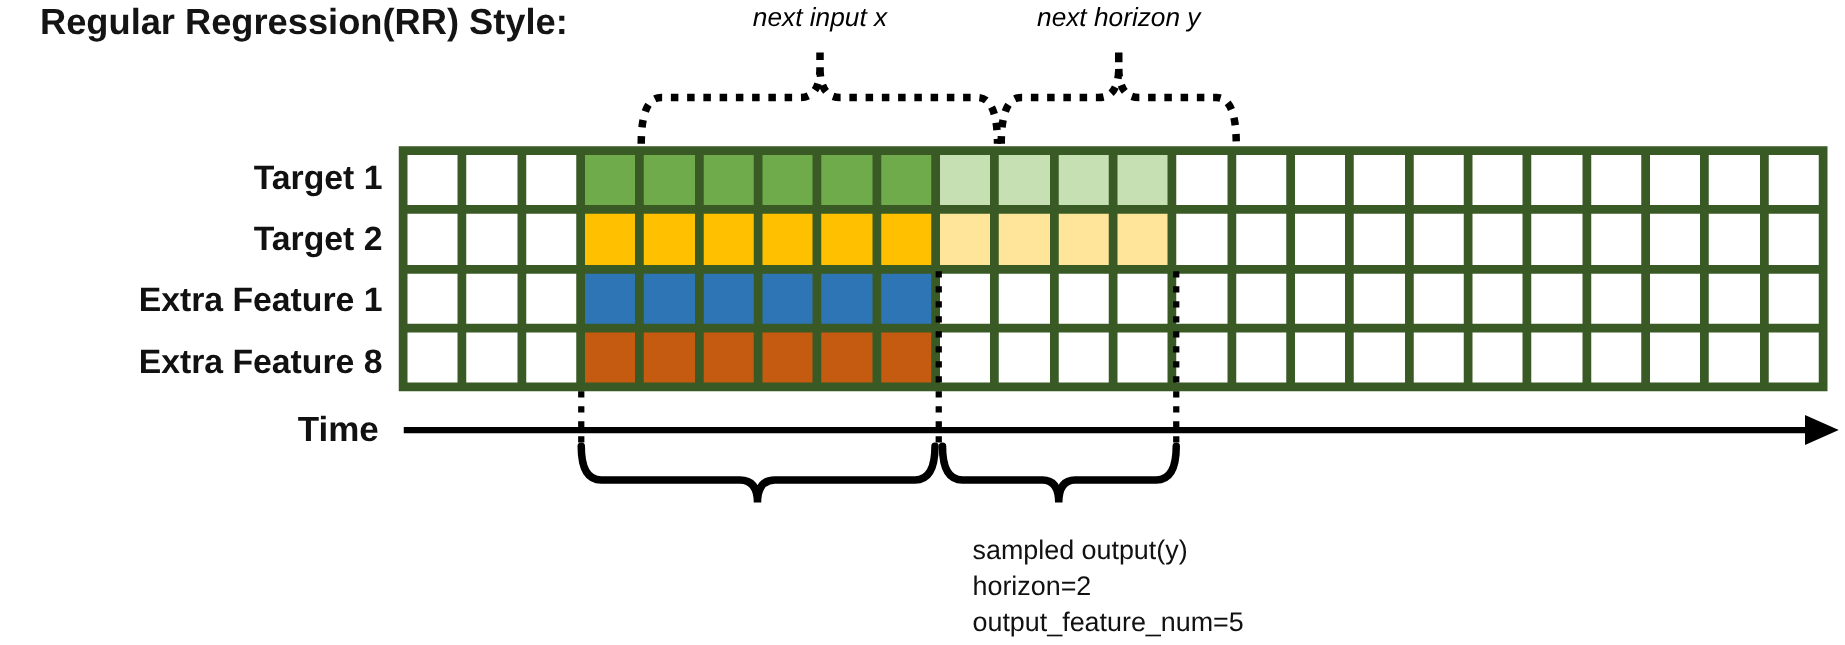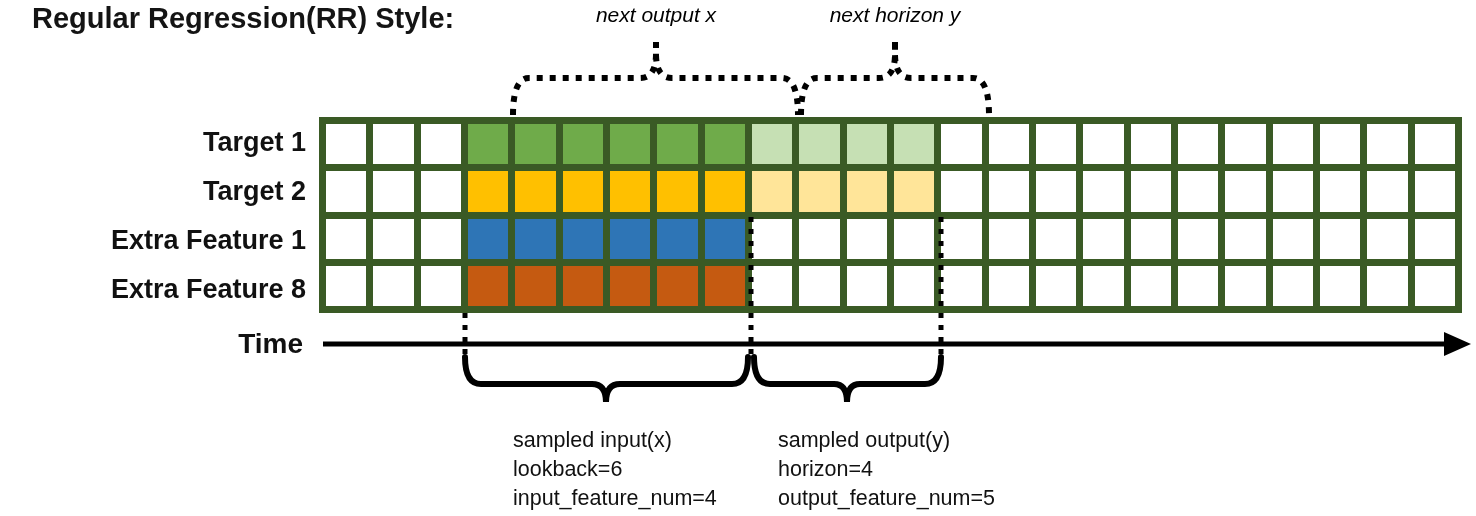--- a/index.html
+++ b/index.html
@@ -41,21 +41,21 @@
   .note span { display:block; }
   .svg-overlay { position:absolute; left:0; top:0; pointer-events:none; }
 </style>
 </head>
 <body>
 
 <div class="canvas">
 
   <div class="title">Regular Regression(RR) Style:</div>
 
-  <div class="brace-label x">next output x</div>
+  <div class="brace-label x">next input x</div>
   <div class="brace-label y">next horizon y</div>
 
   <div class="row-label" style="top:126px;">Target 1</div>
   <div class="row-label" style="top:175px;">Target 2</div>
   <div class="row-label" style="top:224px;text-align:right;">Extra Feature 1</div>
   <div class="row-label" style="top:273px;">Extra Feature 8</div>
 
   <div class="sampling-grid" style="background-color: rgb(58, 90, 37);">
       <div class="cell" style="background-color: rgb(255, 255, 255);"></div>
       <div class="cell" style="background-color: rgb(255, 255, 255);"></div>
@@ -150,28 +150,23 @@
       <div class="cell" style="background-color: rgb(255, 255, 255);"></div>
       <div class="cell" style="background-color: rgb(255, 255, 255);"></div>
       <div class="cell" style="background-color: rgb(255, 255, 255);"></div>
       <div class="cell" style="background-color: rgb(255, 255, 255);"></div>
       <div class="cell" style="background-color: rgb(255, 255, 255);"></div>
       <div class="cell" style="background-color: rgb(255, 255, 255);"></div>
     </div>
 
   <div class="time-label">Time</div>
 
-  <div class="note input">
-    <span>sampled input(x)</span>
-    <span>lookback=6</span>
-    <span>input_feature_num=4</span>
-  </div>
   <div class="note output">
     <span>sampled output(y)</span>
-    <span>horizon=4</span>
+    <span>horizon=2</span>
     <span>output_feature_num=5</span>
   </div>
 
   <svg class="svg-overlay" width="1476" height="516" viewBox="0 0 1476 516">
 
     <path d="M513,115 Q513,78 529,78 L640,78 Q656,78 656,54 L656,42 M656,42 L656,54 Q656,78 672,78 L782,78 Q798,78 798,115" fill="none" stroke="#000" stroke-width="6" stroke-dasharray="6 7"></path>
 
     <path d="M801,115 Q801,78 817,78 L879,78 Q895,78 895,54 L895,42 M895,42 L895,54 Q895,78 911,78 L973,78 Q989,78 989,115" fill="none" stroke="#000" stroke-width="6" stroke-dasharray="6 7"></path>
 
     <path d="M465,313 L465,357" fill="none" stroke="#000" stroke-width="5" stroke-dasharray="5 7"></path>

